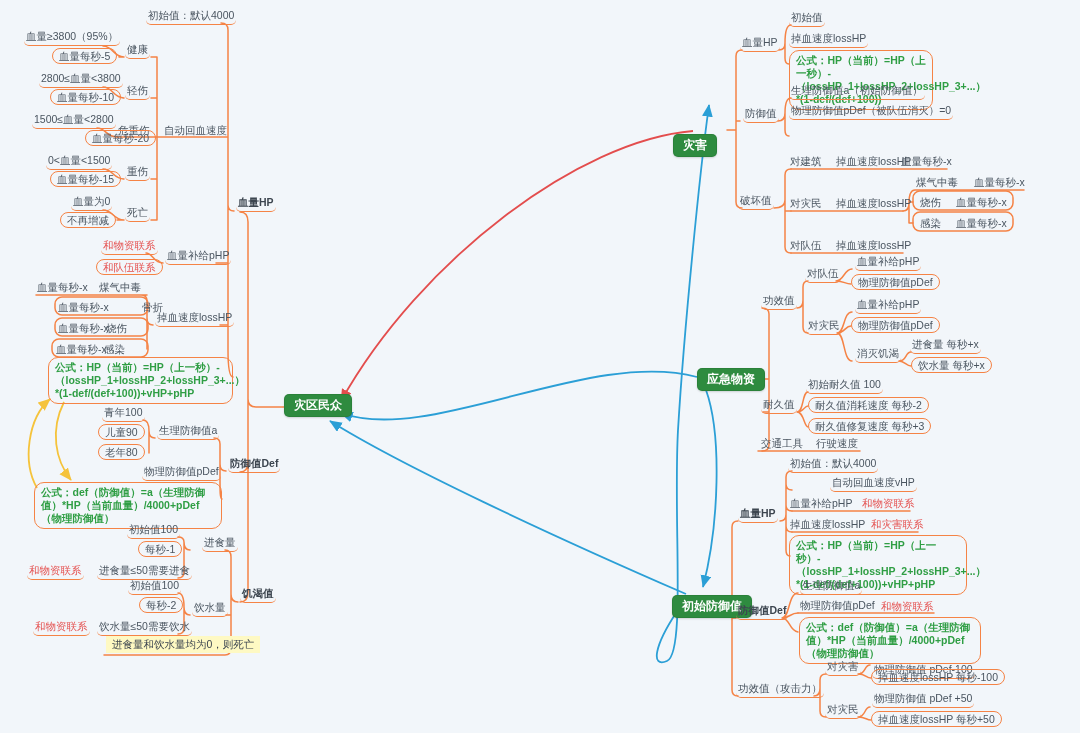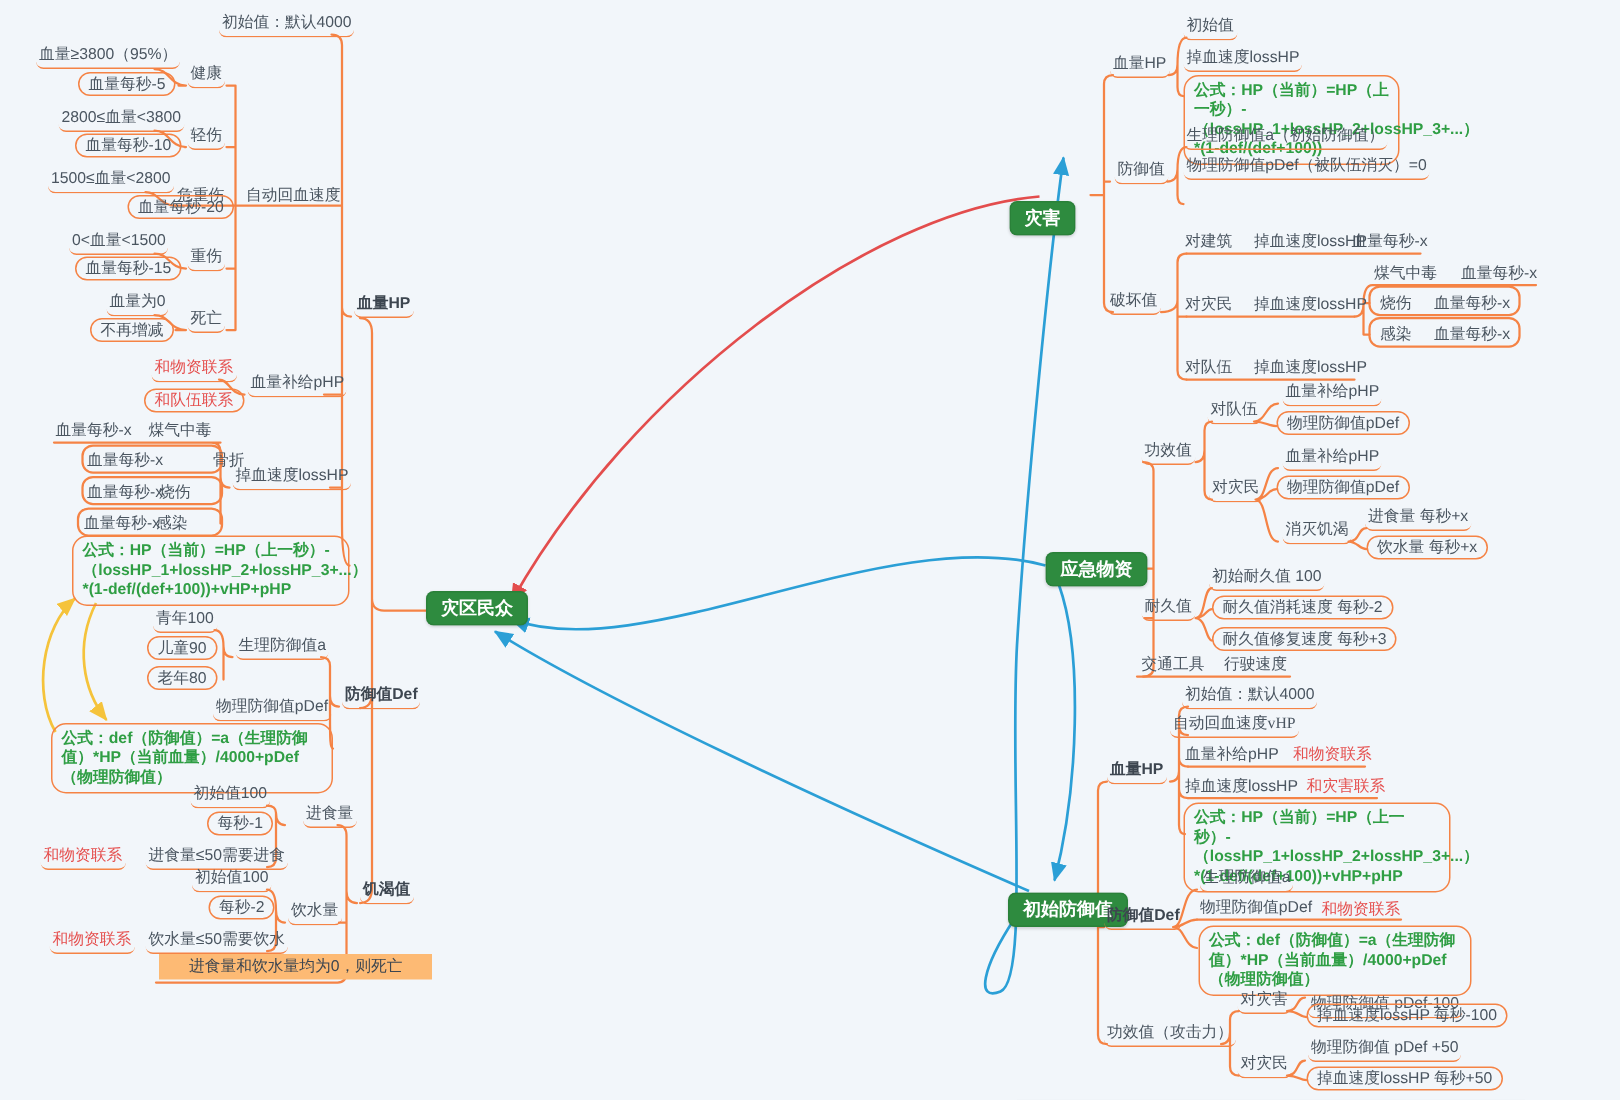--- a/index.html
+++ b/index.html
@@ -7,21 +7,21 @@
   #canvas{position:relative;width:1080px;height:733px;background:#f2f6fa;overflow:hidden;}
   #lines{position:absolute;left:0;top:0;z-index:1;}
   #labels{position:absolute;left:0;top:0;width:100%;height:100%;z-index:2;}
   .lbl{position:absolute;font-size:10.5px;line-height:13px;color:#4a5560;white-space:nowrap;}
   .lbl.bold{font-weight:bold;color:#3d4650;}
   .lbl.red{color:#e5504f;}
   .u{border-bottom:1.5px solid #f58345;padding:0 2px 2px 2px;border-radius:0 0 5px 5px;}
   .bx{border:1.5px solid #f58345;border-radius:8px;padding:1px 6px 0 6px;background:transparent;}
   .fm{border:1.5px solid #f58345;border-radius:10px;padding:3px 6px;white-space:normal;
       color:#2f9e44;font-weight:bold;box-sizing:border-box;}
-  .gb{background:#fdba74;color:#3d4650;padding:2px 20px;}
+  .gb{background:#fef9c3;color:#3d4650;padding:2px 6px;}
   .nd{background:#2e8b3f;border:1px solid #25763373;color:#ffffff;font-weight:bold;font-size:12px;
       padding:4px 9px;border-radius:5px;box-shadow:0 1px 2px rgba(0,0,0,.15);}
 </style>
 </head>
 <body>
 
 <div id="canvas">
   <svg id="lines" width="1080" height="733">
     <defs>
       <marker id="ar" markerWidth="9" markerHeight="9" refX="6.5" refY="3" orient="auto">
@@ -194,21 +194,21 @@
       <div class="lbl bx" style="left: 911px; top: 357px;">饮水量 每秒+x</div>
       <div class="lbl u" style="left: 761px; top: 398px;">耐久值</div>
       <div class="lbl u" style="left: 806px; top: 378px;">初始耐久值 100</div>
       <div class="lbl bx" style="left: 808px; top: 397px;">耐久值消耗速度 每秒-2</div>
       <div class="lbl bx" style="left: 808px; top: 418px;">耐久值修复速度 每秒+3</div>
       <div class="lbl" style="left: 761px; top: 437px;">交通工具</div>
       <div class="lbl" style="left: 816px; top: 437px;">行驶速度</div>
       <div class="lbl nd" style="left: 672px; top: 595px;">初始防御值</div>
       <div class="lbl u bold" style="left: 738px; top: 507px;">血量HP</div>
       <div class="lbl u" style="left: 788px; top: 457px;">初始值：默认4000</div>
-      <div class="lbl u" style="left: 780px; top: 476px; font-family: Liberation Serif, serif;">自动回血速度vHP</div>
+      <div class="lbl u" style="left: 830px; top: 476px;">自动回血速度vHP</div>
       <div class="lbl" style="left: 790px; top: 497px;">血量补给pHP</div>
       <div class="lbl red" style="left: 862px; top: 497px;">和物资联系</div>
       <div class="lbl" style="left: 790px; top: 518px;">掉血速度lossHP</div>
       <div class="lbl red" style="left: 871px; top: 518px;">和灾害联系</div>
       <div class="lbl fm" style="left: 789px; top: 535px; width: 178px;">公式：HP（当前）=HP（上一秒）-（lossHP_1+lossHP_2+lossHP_3+...）*(1-def/(def+100))+vHP+pHP</div>
       <div class="lbl u bold" style="left: 736px; top: 604px;">防御值Def</div>
       <div class="lbl u" style="left: 800px; top: 579px;">生理防御值a</div>
       <div class="lbl" style="left: 800px; top: 599px;">物理防御值pDef</div>
       <div class="lbl red" style="left: 881px; top: 600px;">和物资联系</div>
       <div class="lbl fm" style="left: 799px; top: 617px; width: 182px;">公式：def（防御值）=a（生理防御值）*HP（当前血量）/4000+pDef（物理防御值）</div>

